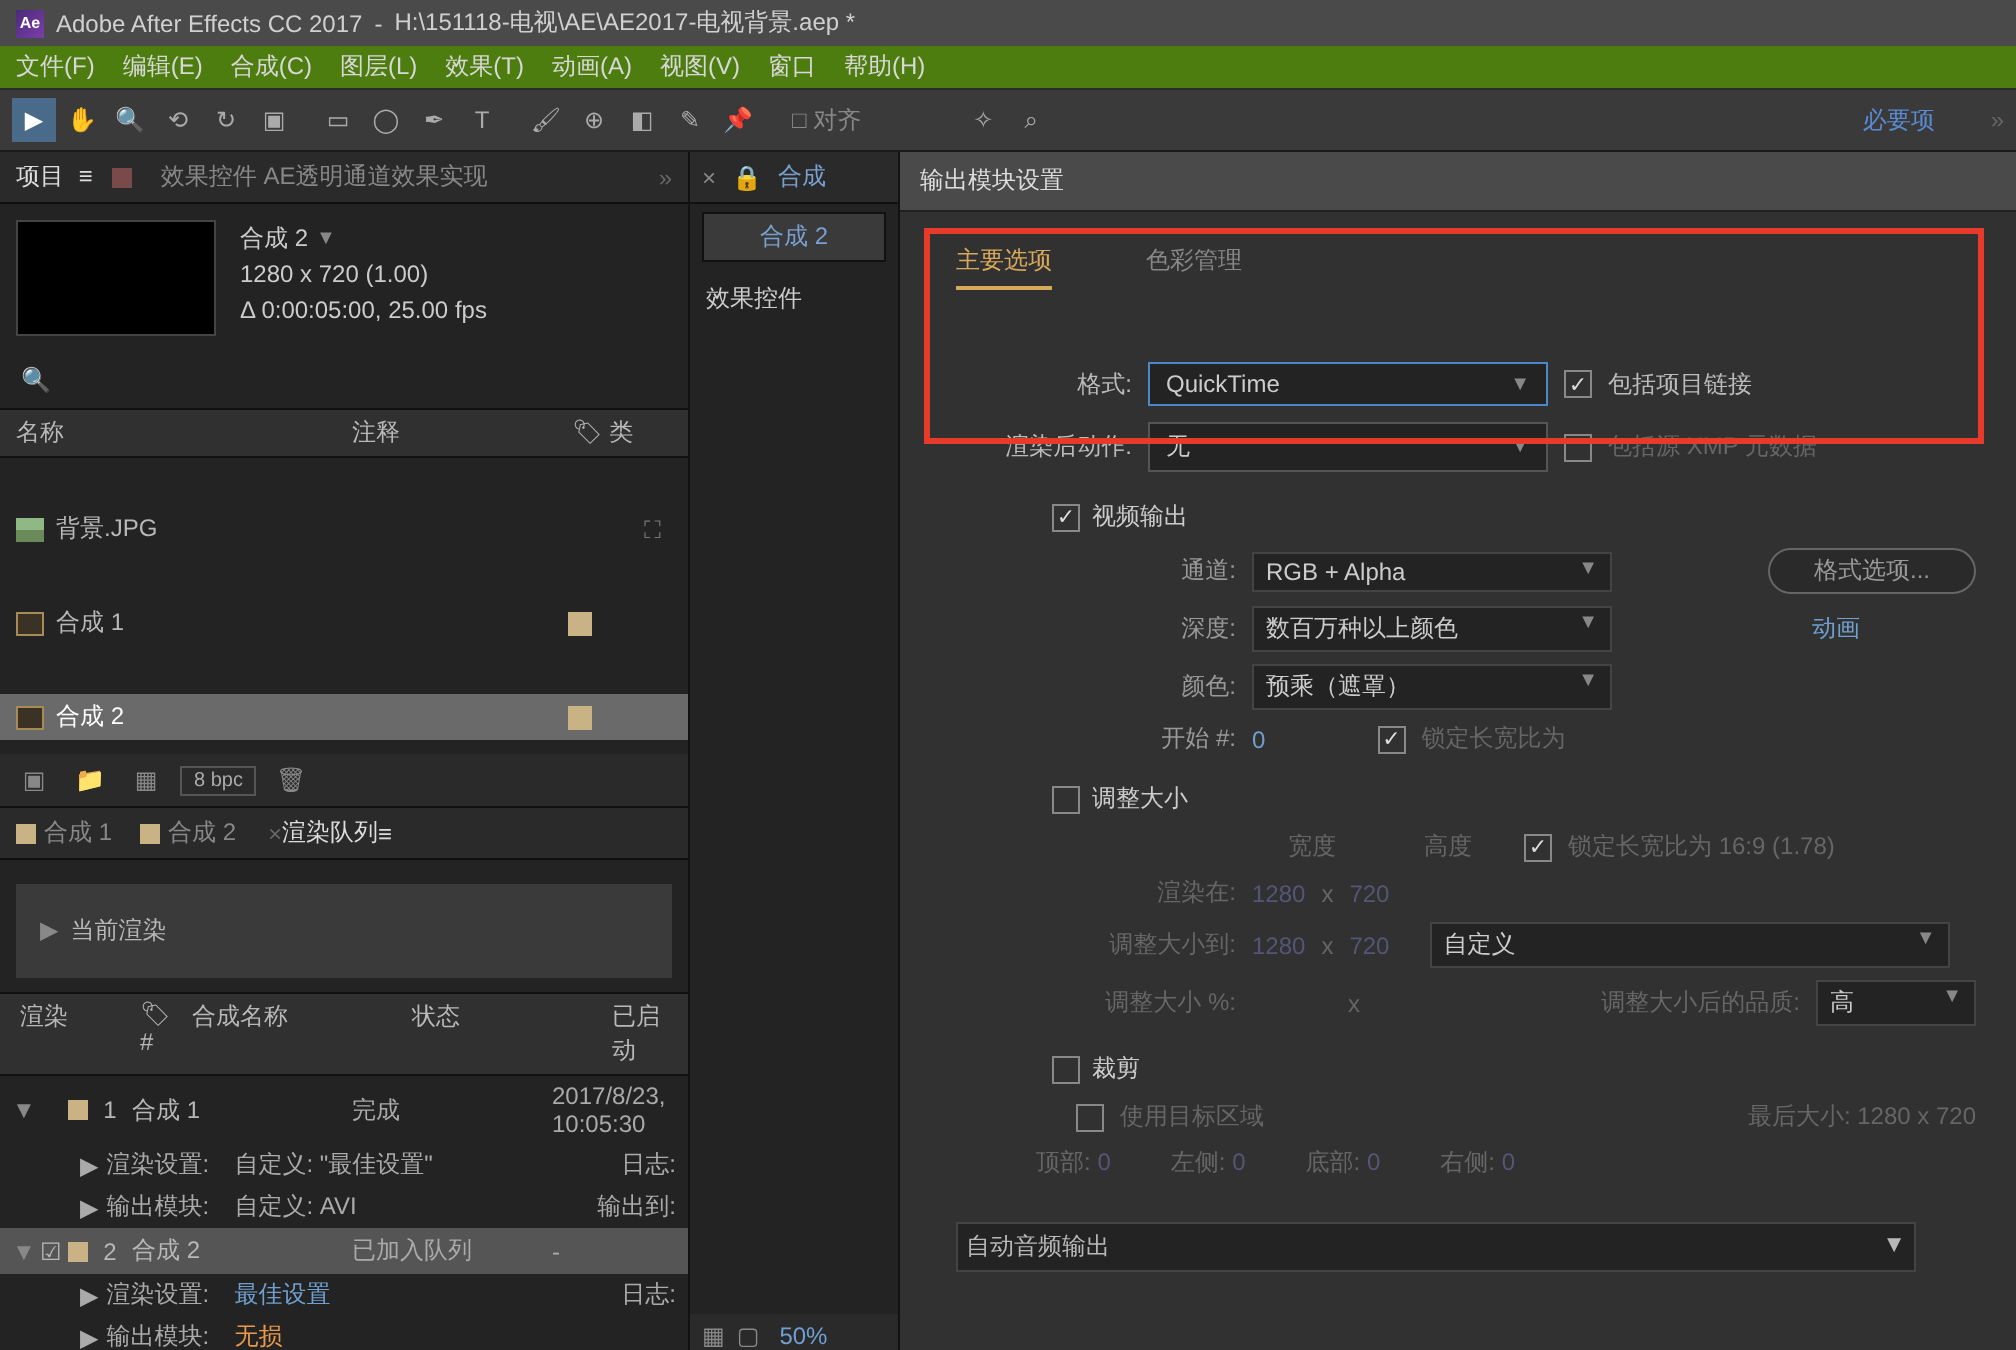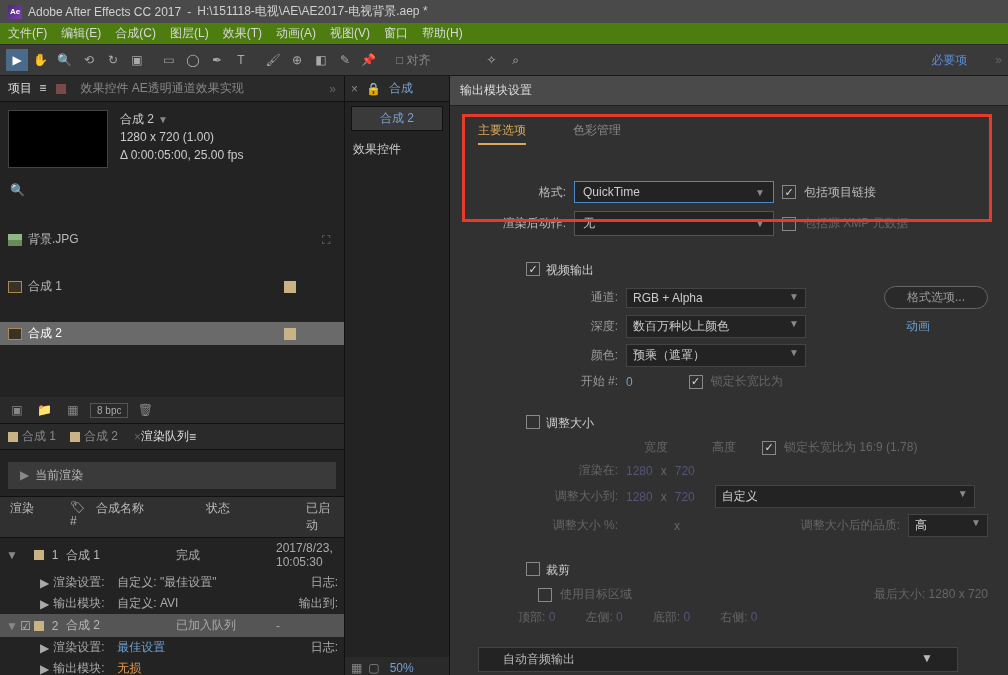--- a/index.html
+++ b/index.html
@@ -53,21 +53,21 @@
 .proj-footer .btn { width:22px; height:18px; color:#888; display:flex; align-items:center; justify-content:center;}
 .bpc { border:1px solid #555; padding:1px 6px; font-size:10px; color:#aaa;}
 
 .bottom-tabs { background:#2a2a2a; padding:4px 8px; display:flex; gap:14px; align-items:center; border-top:1px solid #111; border-bottom:1px solid #111;}
 .bottom-tabs .sq2 { width:10px; height:10px; background:#c9b384; margin-right:4px;}
 .bottom-tabs .btab { color:#888; display:flex; align-items:center;}
 .bottom-tabs .btab.active { color:#ddd;}
 .bottom-tabs .close { color:#666; margin-left:2px;}
 
 .render-block { padding:6px 8px 1px;}
-.current-render { background:#3a3a3a; padding:5px 12px; margin:6px 0;}
+.current-render { background:#3a3a3a; padding:15px 12px; margin:6px 0;}
 .rq-header { background:#303030; display:flex; padding:3px 6px; border-top:1px solid #111; border-bottom:1px solid #111;}
 .rq-header div { padding:0 4px;}
 .rqh-render{width:60px;} .rqh-idx{width:26px;} .rqh-name{width:110px;} .rqh-status{width:100px;} .rqh-start{flex:1;}
 
 .rq-row { display:flex; align-items:center; padding:3px 6px;}
 .rq-row.sel { background:#555;}
 .rq-row .exp { width:14px; color:#888;}
 .rq-row .chk { width:14px;}
 .rq-row .sq3 { width:10px; height:10px; background:#c9b384;}
 .rq-row .idx { width:22px; text-align:center;}
@@ -103,37 +103,37 @@
 .form-row { display:flex; align-items:center; gap:8px; padding:4px 0;}
 .form-row .label { width:88px; text-align:right; color:#bbb;}
 .dropdown { background:#232323; border:1px solid #555; padding:3px 8px; flex:0 0 200px; display:flex; align-items:center; justify-content:space-between; color:#ccc;}
 .dropdown.highlight { border:1px solid #4a88c8;}
 .dropdown .caret { color:#888; font-size:10px;}
 .chbox { width:14px; height:14px; border:1px solid #888; display:inline-flex; align-items:center; justify-content:center; font-size:11px; color:#ddd;}
 .chbox.checked::after { content:"✓";}
 .chlabel { color:#bbb;}
 .chlabel.dim { color:#666;}
 
-.section { margin:22px 0 4px; display:flex; gap:6px;padding-left:48px;}
+.section { margin:10px 0 4px; display:flex; align-items:center; gap:6px;padding-left:48px;}
 .section .chbox { }
 .section .title { color:#ccc;}
 
 .sub-row { display:flex; align-items:center; gap:8px; padding:3px 0 3px 60px; color:#999;}
 .sub-row .slabel { width:80px; text-align:right;}
 .sub-row .dd { background:#232323; border:1px solid #444; padding:2px 6px; width:180px; display:flex; justify-content:space-between; color:#ccc;}
 .sub-row .dd .caret{color:#888; font-size:10px;}
 .sub-row .num { color:#6fa0d0;}
 .sub-row.dim { color:#666;}
 .sub-row.dim .num { color:#557;}
 .btn-oval { margin-left:auto; padding:2px 22px; border:1px solid #666; border-radius:12px; background:#2a2a2a;}
 
 .anim-link { color:#6fa0d0; margin-left:92px;}
 
 .footer-dd { margin-top:18px; }
-.footer-dd .dd { background:#232323; border:1px solid #444; padding:3px 24px; width:480px; display:flex; justify-content:space-between;}
+.footer-dd .dd { background:#232323; border:1px solid #444; padding:3px 4px; width:480px; display:flex; justify-content:space-between;}
 </style>
 </head>
 <body>
 
 <div class="titlebar">
   <span class="ae-logo">Ae</span>
   <span>Adobe After Effects CC 2017</span>
   <span>-</span>
   <span>H:\151118-电视\AE\AE2017-电视背景.aep *</span>
 </div>
@@ -198,20 +198,25 @@
             <span>合成 2</span>
             <span class="tri">▼</span>
           </div>
         <div>1280 x 720 (1.00)</div>
         <div>Δ 0:00:05:00, 25.00 fps</div>
       </div>
     </div>
     <div class="search-row">
       <span class="icon-btn">🔍</span>
     </div>
+    <div class="proj-header">
+      <div class="col1">名称</div>
+      <div class="col2">注释</div>
+      <div class="col3"><span>🏷</span> <span>类</span></div>
+    </div>
     <div class="proj-items">
       <div class="proj-row">
         <span class="ico-img"></span>
         <span>背景.JPG</span>
 
         <span class="tree-icon" style="margin-left:auto;">⛶</span>
       </div>
       <div class="proj-row">
         <span class="ico-comp"></span>
         <span>合成 1</span>

